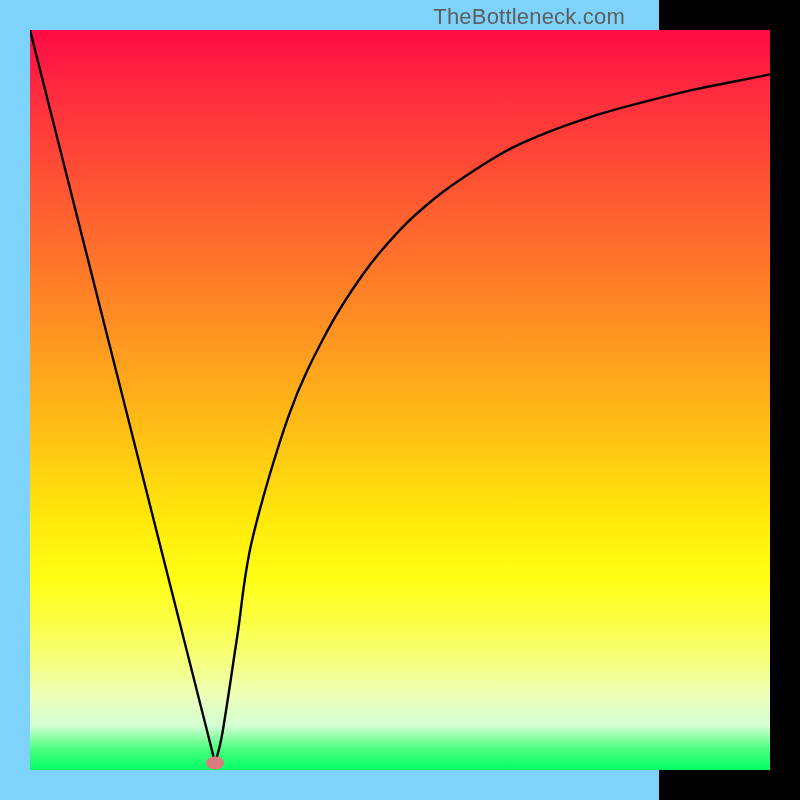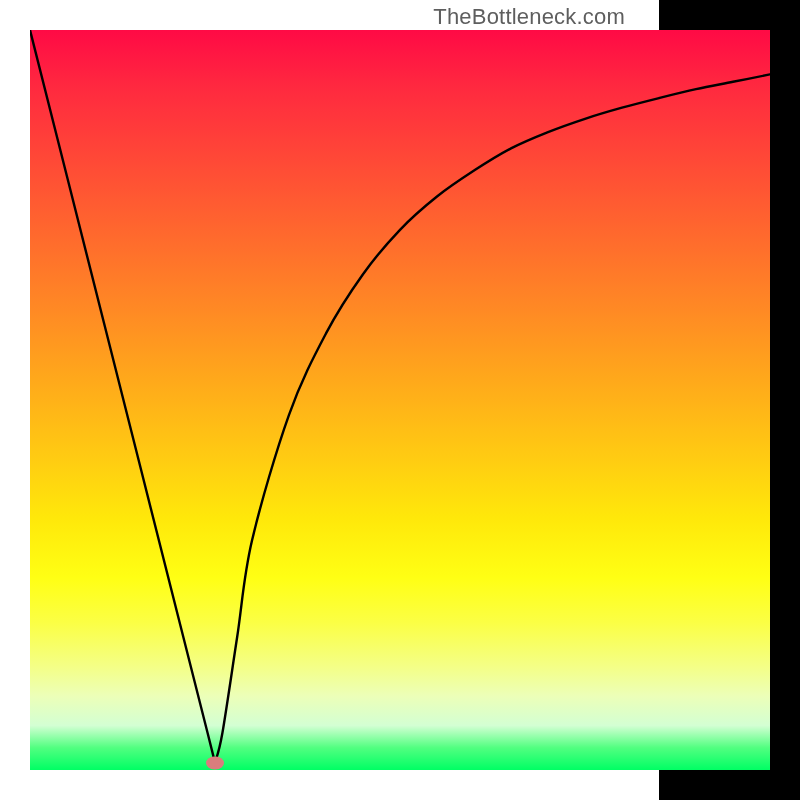--- a/index.html
+++ b/index.html
@@ -8,21 +8,21 @@
     width: 800px;
     height: 800px;
     overflow: hidden;
     background: #000;
     font-family: Arial, Helvetica, sans-serif;
   }
   .frame {
     position: relative;
     width: 659px;
     height: 800px;
-    background: #ffffff;
+    background: #7dd3fc;
   }
   .plot-area {
     position: absolute;
     left: 30px;
     top: 30px;
     width: 740px;
     height: 740px;
     background: linear-gradient(to bottom,
       #ff0a45 0%,
       #ff2a3f 8%,

